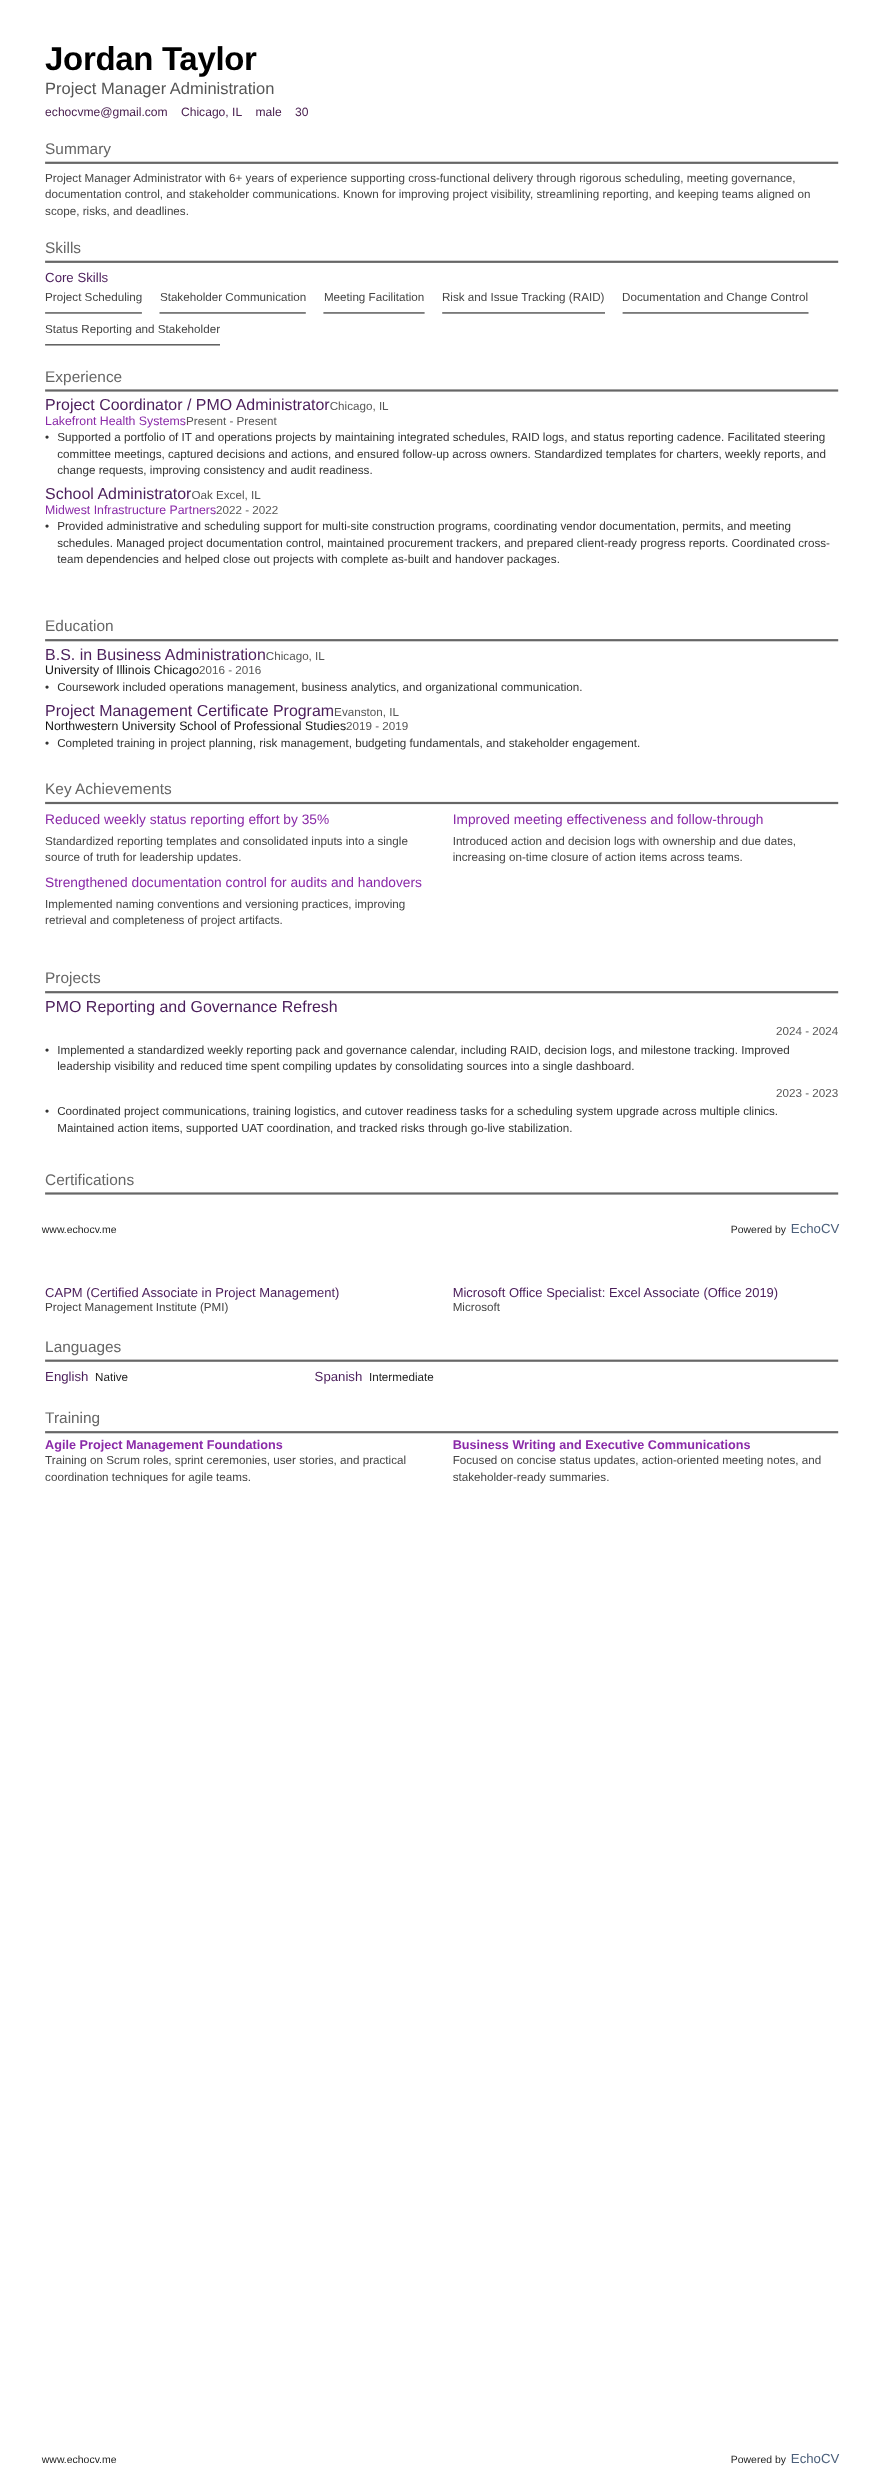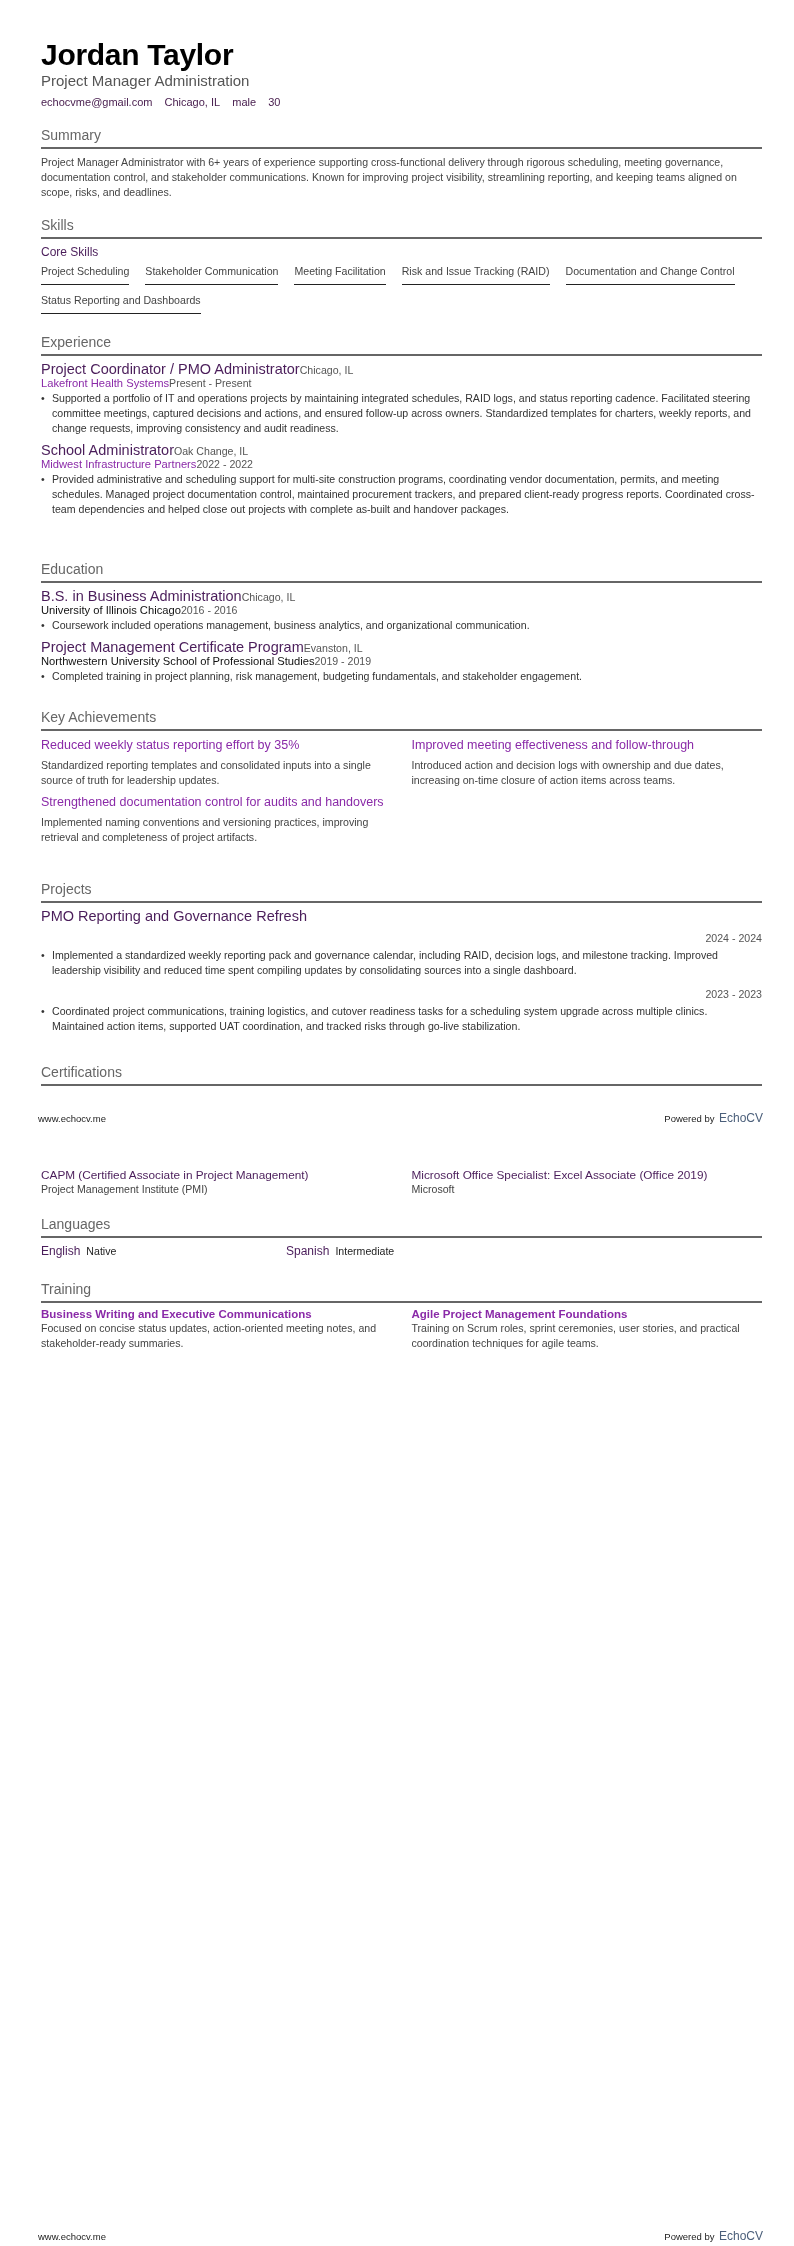--- a/index.html
+++ b/index.html
@@ -76,21 +76,21 @@
 <div class="page" style="top:217px;">
   <div class="section-title">Skills</div>
   <div class="section-rule"></div>
   <div class="sub-title">Core Skills</div>
   <div class="skills">
     <span class="skill">Project Scheduling</span>
     <span class="skill">Stakeholder Communication</span>
     <span class="skill">Meeting Facilitation</span>
     <span class="skill">Risk and Issue Tracking (RAID)</span>
     <span class="skill">Documentation and Change Control</span>
-    <span class="skill">Status Reporting and Dashboards</span>
+    <span class="skill">Status Reporting and Stakeholder</span>
   </div>
 </div>
 
 <div class="page" style="top:334px;">
   <div class="section-title">Experience</div>
   <div class="section-rule"></div>
 
   <div style="margin-top:5px;">
     <div class="entry-head">
       <span class="entry-title">Project Coordinator / PMO Administrator</span>
@@ -101,21 +101,21 @@
       <span class="entry-right">Present - Present</span>
     </div>
     <ul class="bullets">
       <li>Supported a portfolio of IT and operations projects by maintaining integrated schedules, RAID logs, and status reporting cadence. Facilitated steering committee meetings, captured decisions and actions, and ensured follow-up across owners. Standardized templates for charters, weekly reports, and change requests, improving consistency and audit readiness.</li>
     </ul>
   </div>
 
   <div style="margin-top:6px;">
     <div class="entry-head">
       <span class="entry-title">School Administrator</span>
-      <span class="entry-right">Oak Change, IL</span>
+      <span class="entry-right">Oak Excel, IL</span>
     </div>
     <div class="entry-head">
       <span class="entry-org">Midwest Infrastructure Partners</span>
       <span class="entry-right">2022 - 2022</span>
     </div>
     <ul class="bullets">
       <li>Provided administrative and scheduling support for multi-site construction programs, coordinating vendor documentation, permits, and meeting schedules. Managed project documentation control, maintained procurement trackers, and prepared client-ready progress reports. Coordinated cross-team dependencies and helped close out projects with complete as-built and handover packages.</li>
     </ul>
   </div>
 </div>
@@ -229,26 +229,26 @@
       <span class="lang-level">Intermediate</span>
     </div>
   </div>
 </div>
 
 <div class="page" style="top:1281px;">
   <div class="section-title">Training</div>
   <div class="section-rule"></div>
   <div class="two-col">
     <div>
+      <div class="train-title">Agile Project Management Foundations</div>
+      <div class="train-desc">Training on Scrum roles, sprint ceremonies, user stories, and practical coordination techniques for agile teams.</div>
+    </div>
+    <div>
       <div class="train-title">Business Writing and Executive Communications</div>
       <div class="train-desc">Focused on concise status updates, action-oriented meeting notes, and stakeholder-ready summaries.</div>
-    </div>
-    <div>
-      <div class="train-title">Agile Project Management Foundations</div>
-      <div class="train-desc">Training on Scrum roles, sprint ceremonies, user stories, and practical coordination techniques for agile teams.</div>
     </div>
   </div>
 </div>
 
 <div class="footer" style="top:2226px;">
   <span class="footer-url">www.echocv.me</span>
   <span>
     <span class="footer-powered">Powered by</span>
     <span class="footer-brand">EchoCV</span>
   </span>

